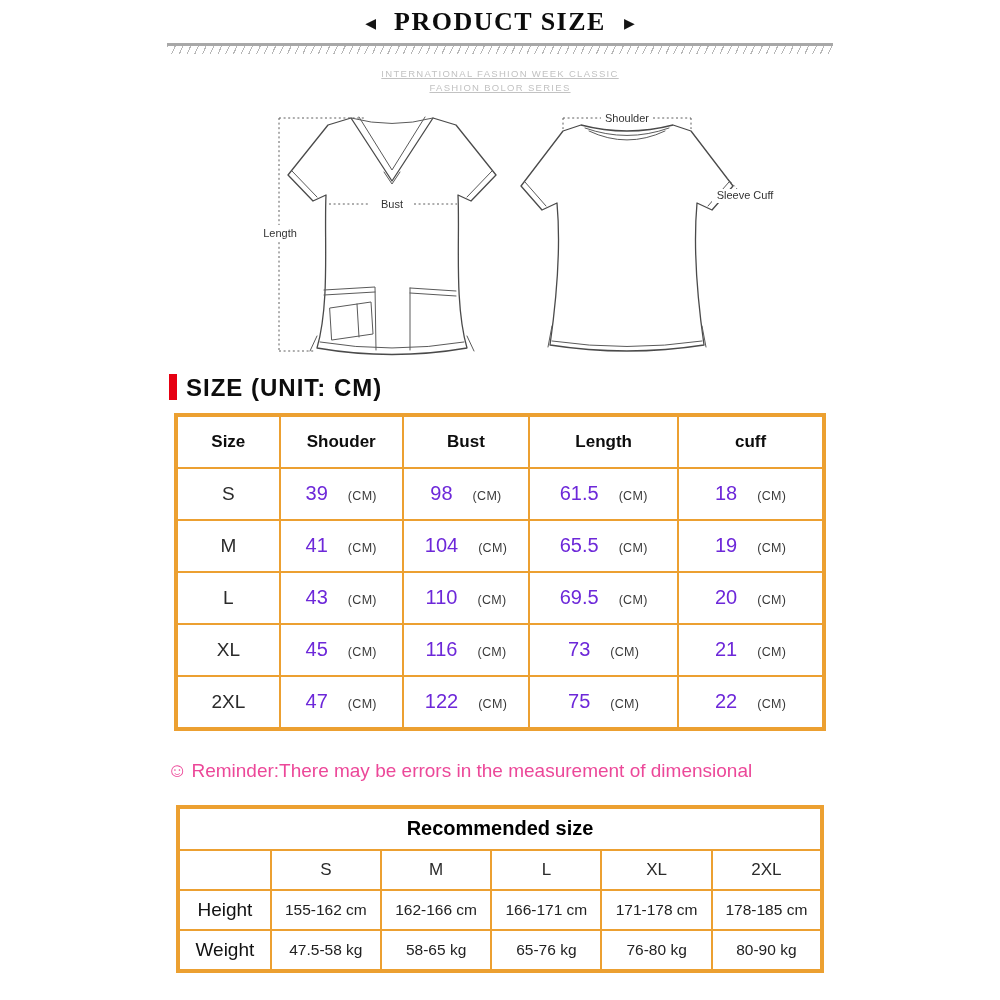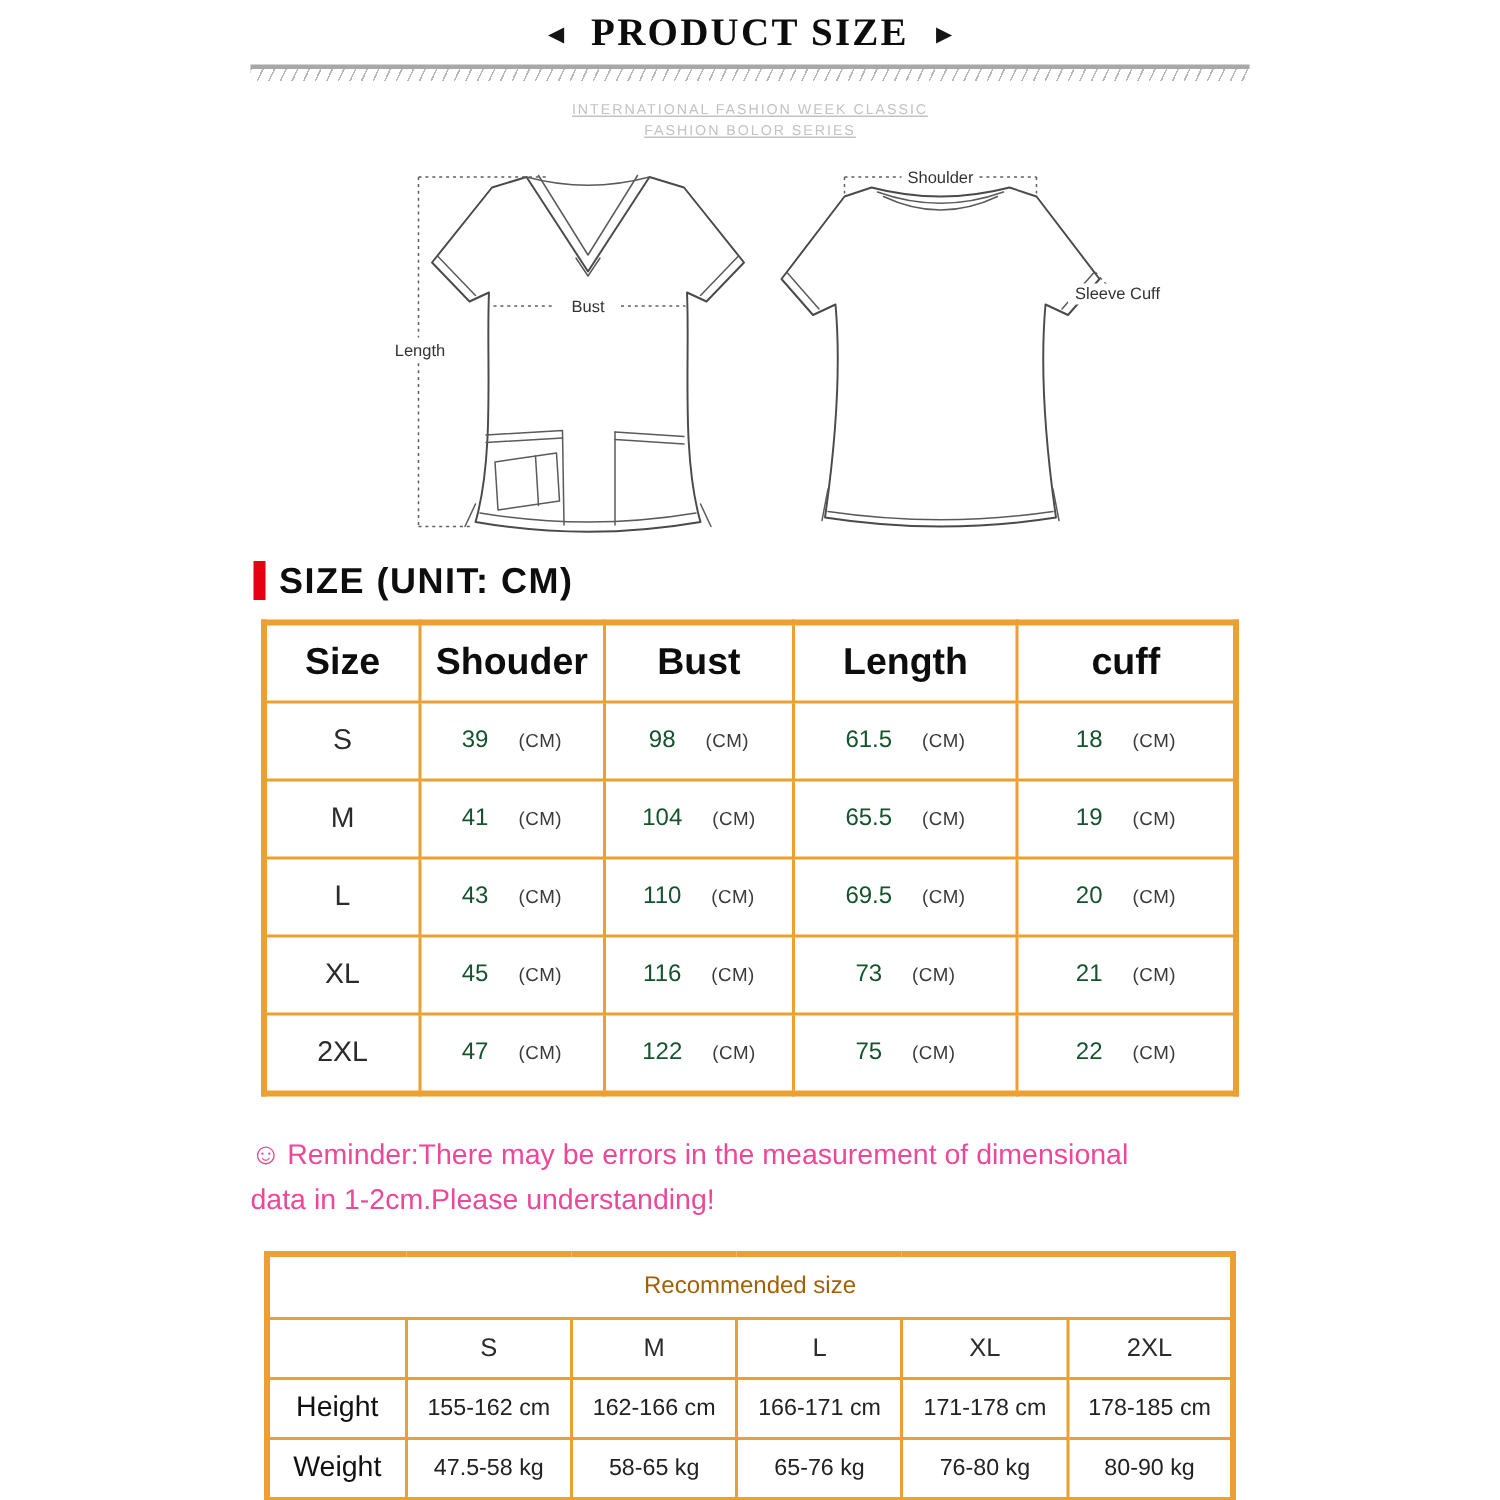--- a/index.html
+++ b/index.html
@@ -41,32 +41,32 @@
 
   
   .size-heading{display:flex;align-items:flex-start;margin:14px 0 11px 2px;}
   .size-heading .red-bar{width:8px;height:26px;background:#e60012;margin-right:9px;}
   .size-heading .txt{font-size:24px;font-weight:bold;letter-spacing:1px;color:#0d0d0d;}
 
   
   table{border-collapse:collapse;table-layout:fixed;margin:0 auto;background:#fff;}
   .size-table{width:652px;border:4px solid #eca031;}
   .size-table th,.size-table td{border:2.5px solid #eca031;text-align:center;vertical-align:middle;padding:0;}
-  .size-table th{height:50px;font-size:25px;font-weight:bold;color:#0d0d0d;}
+  .size-table th{height:50px;font-size:17px;font-weight:bold;color:#0d0d0d;}
   .size-table td{height:50px;}
   .size-table .size-cell{font-size:19px;color:#2b2b2b;}
-  .size-table .val{font-size:16px;color:#14532d;}
+  .size-table .val{font-size:20px;color:#6d28d9;}
   .size-table .unit{font-size:12.5px;color:#3a3a3a;margin-left:20px;letter-spacing:.3px;}
 
   .reminder{margin-top:24px;text-align:left;color:#ec4899;font-size:19px;line-height:1.55;}
   .reminder .smiley{font-size:20px;margin-right:4px;}
 
   .rec-table{width:648px;border:4px solid #eca031;margin-top:19px;}
   .rec-table td{border:2.5px solid #eca031;text-align:center;vertical-align:middle;height:38px;padding:0;}
-  .rec-table .rec-title{font-size:16px;font-weight:normal;color:#a16207;height:40px;}
+  .rec-table .rec-title{font-size:20px;font-weight:bold;color:#000000;height:40px;}
   .rec-table .rec-size{font-size:17px;color:#2b2b2b;}
   .rec-table .rec-label{font-size:19px;color:#111;}
   .rec-table .rec-val{font-size:15.5px;color:#222;margin-left:26px;}
 </style>
 </head>
 <body>
 
 <div class="content">
 
   <div class="banner">
@@ -202,21 +202,20 @@
         <td><span class="val">47</span><span class="unit">(CM)</span></td>
         <td><span class="val">122</span><span class="unit">(CM)</span></td>
         <td><span class="val">75</span><span class="unit">(CM)</span></td>
         <td><span class="val">22</span><span class="unit">(CM)</span></td>
       </tr>
     </tbody>
   </table>
 
   <div class="reminder">
     <div><span class="smiley">☺</span><span>Reminder:There may be errors in the measurement of dimensional</span></div>
-    <div>data in 1-2cm.Please understanding!</div>
   </div>
 
   <table class="rec-table">
     <colgroup>
       <col style="width:14.4%">
         <col style="width:17.12%">
         <col style="width:17.12%">
         <col style="width:17.12%">
         <col style="width:17.12%">
         <col style="width:17.12%">

